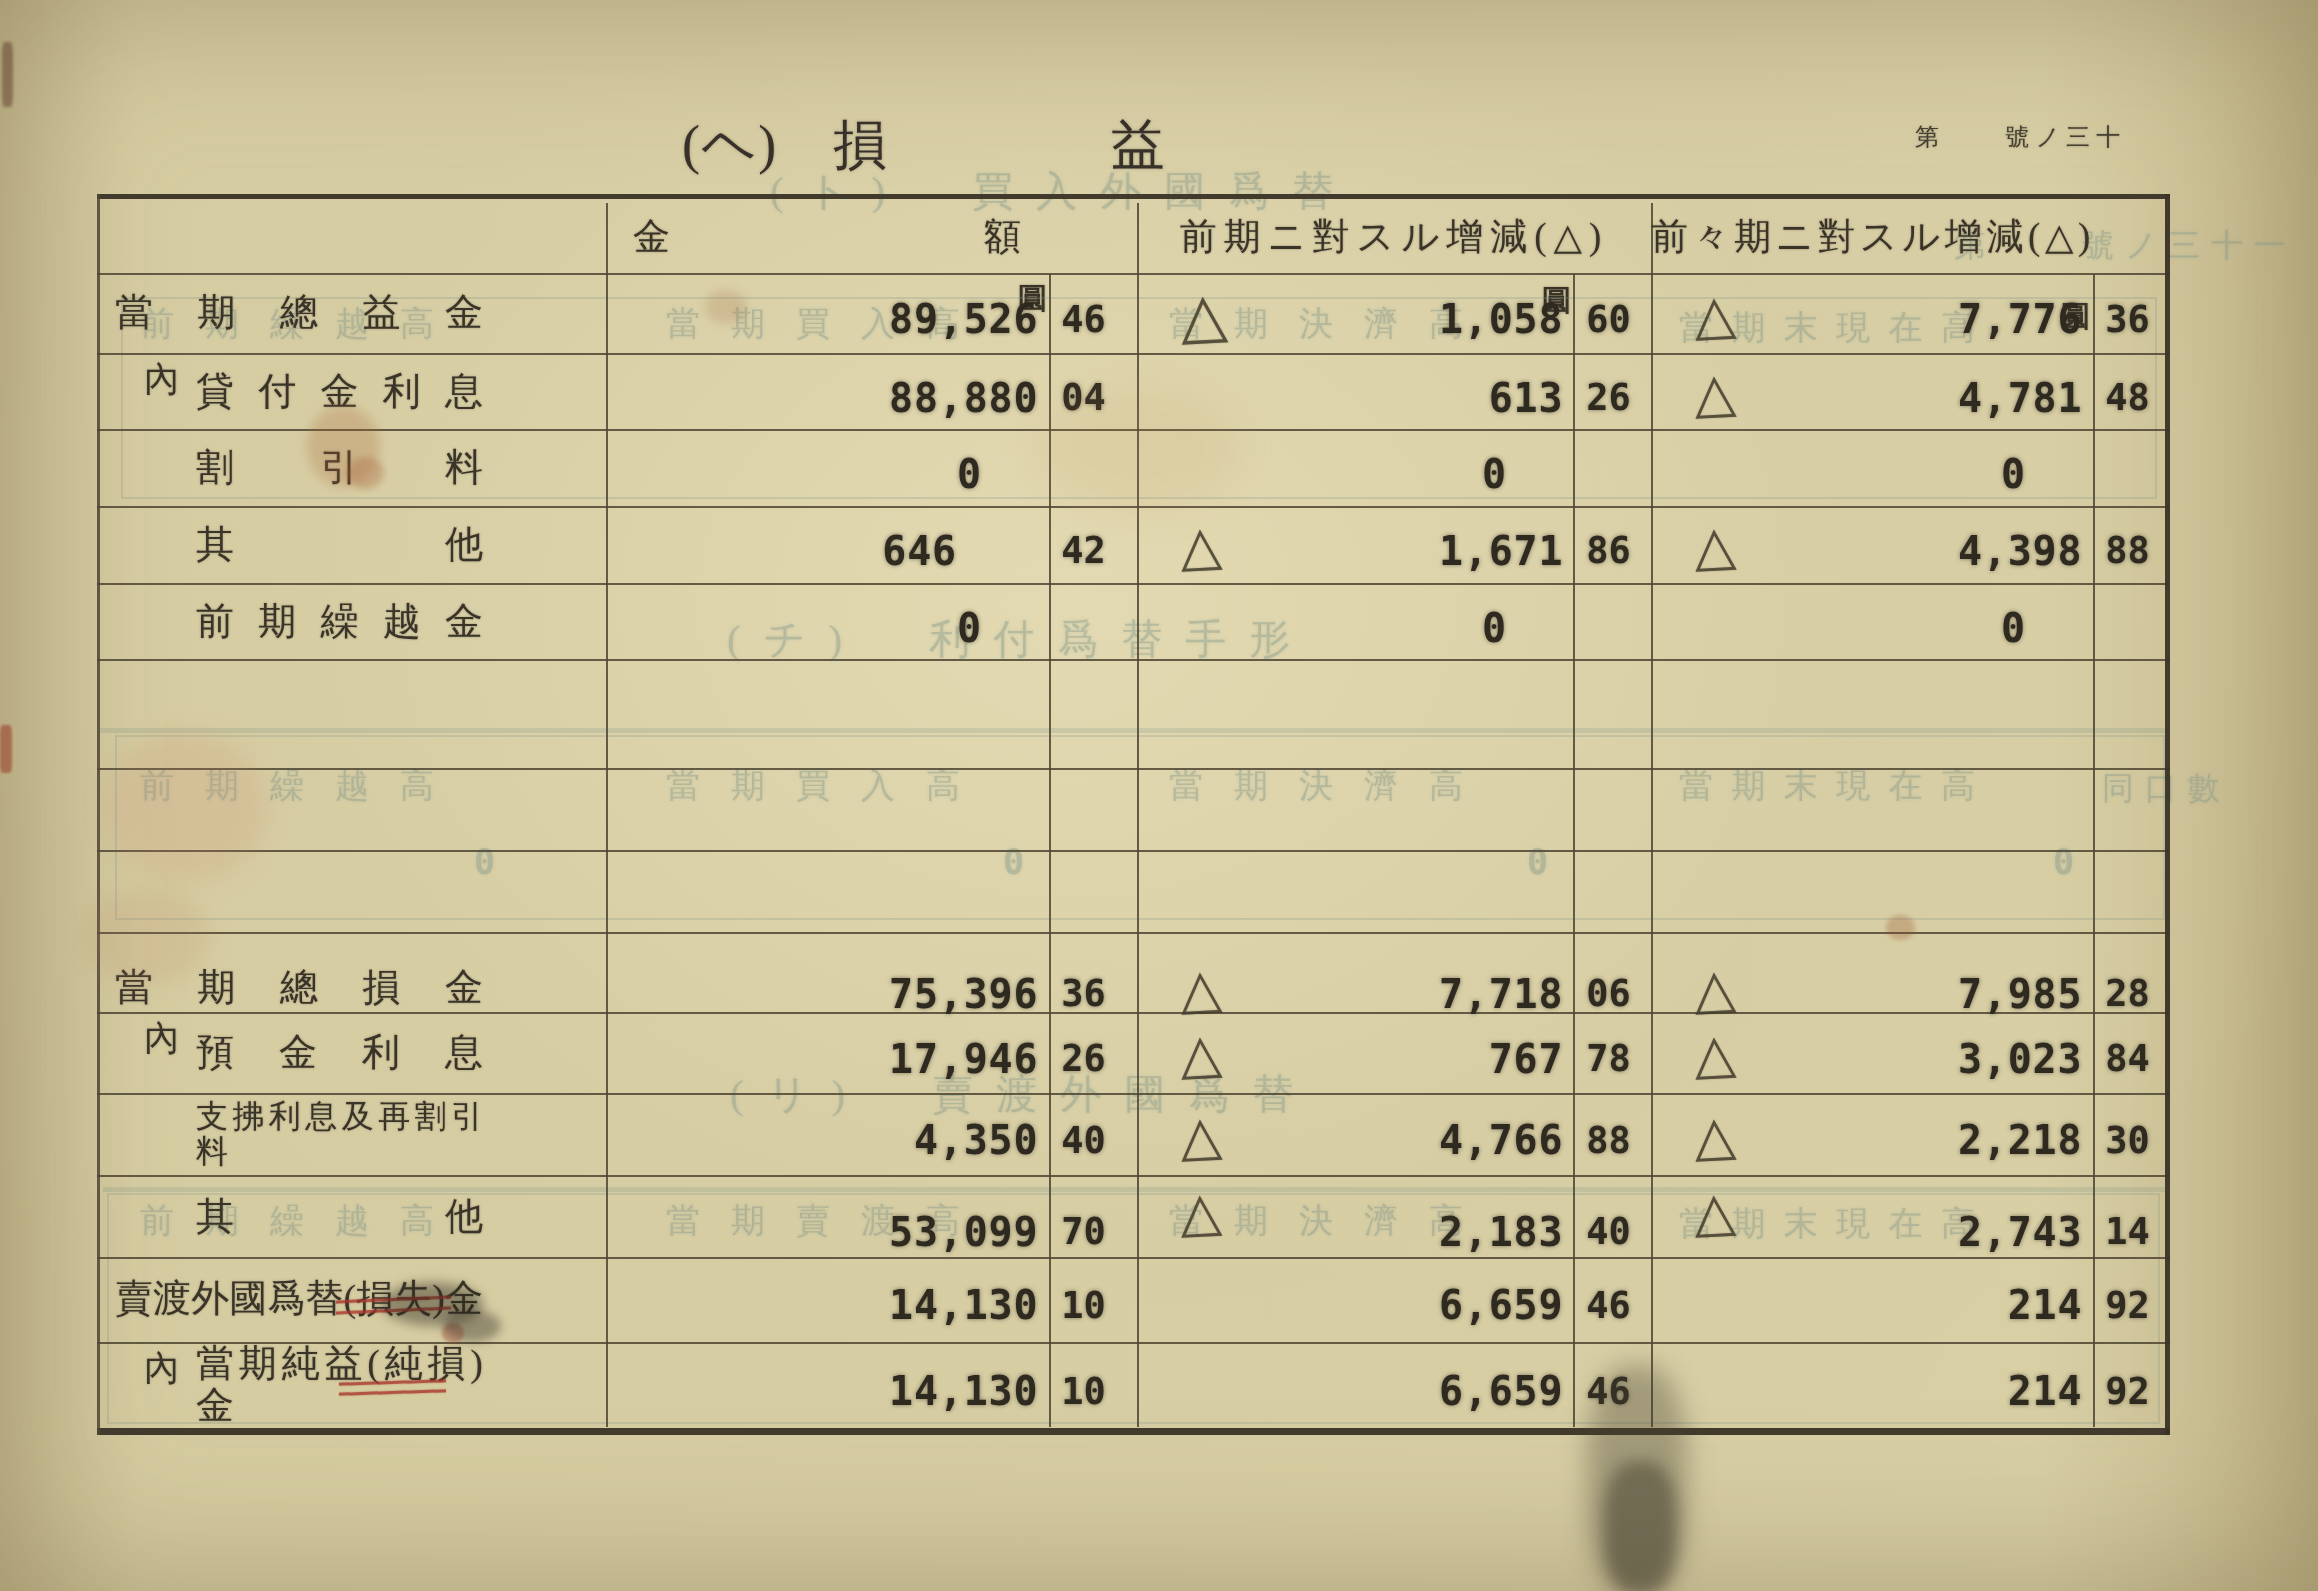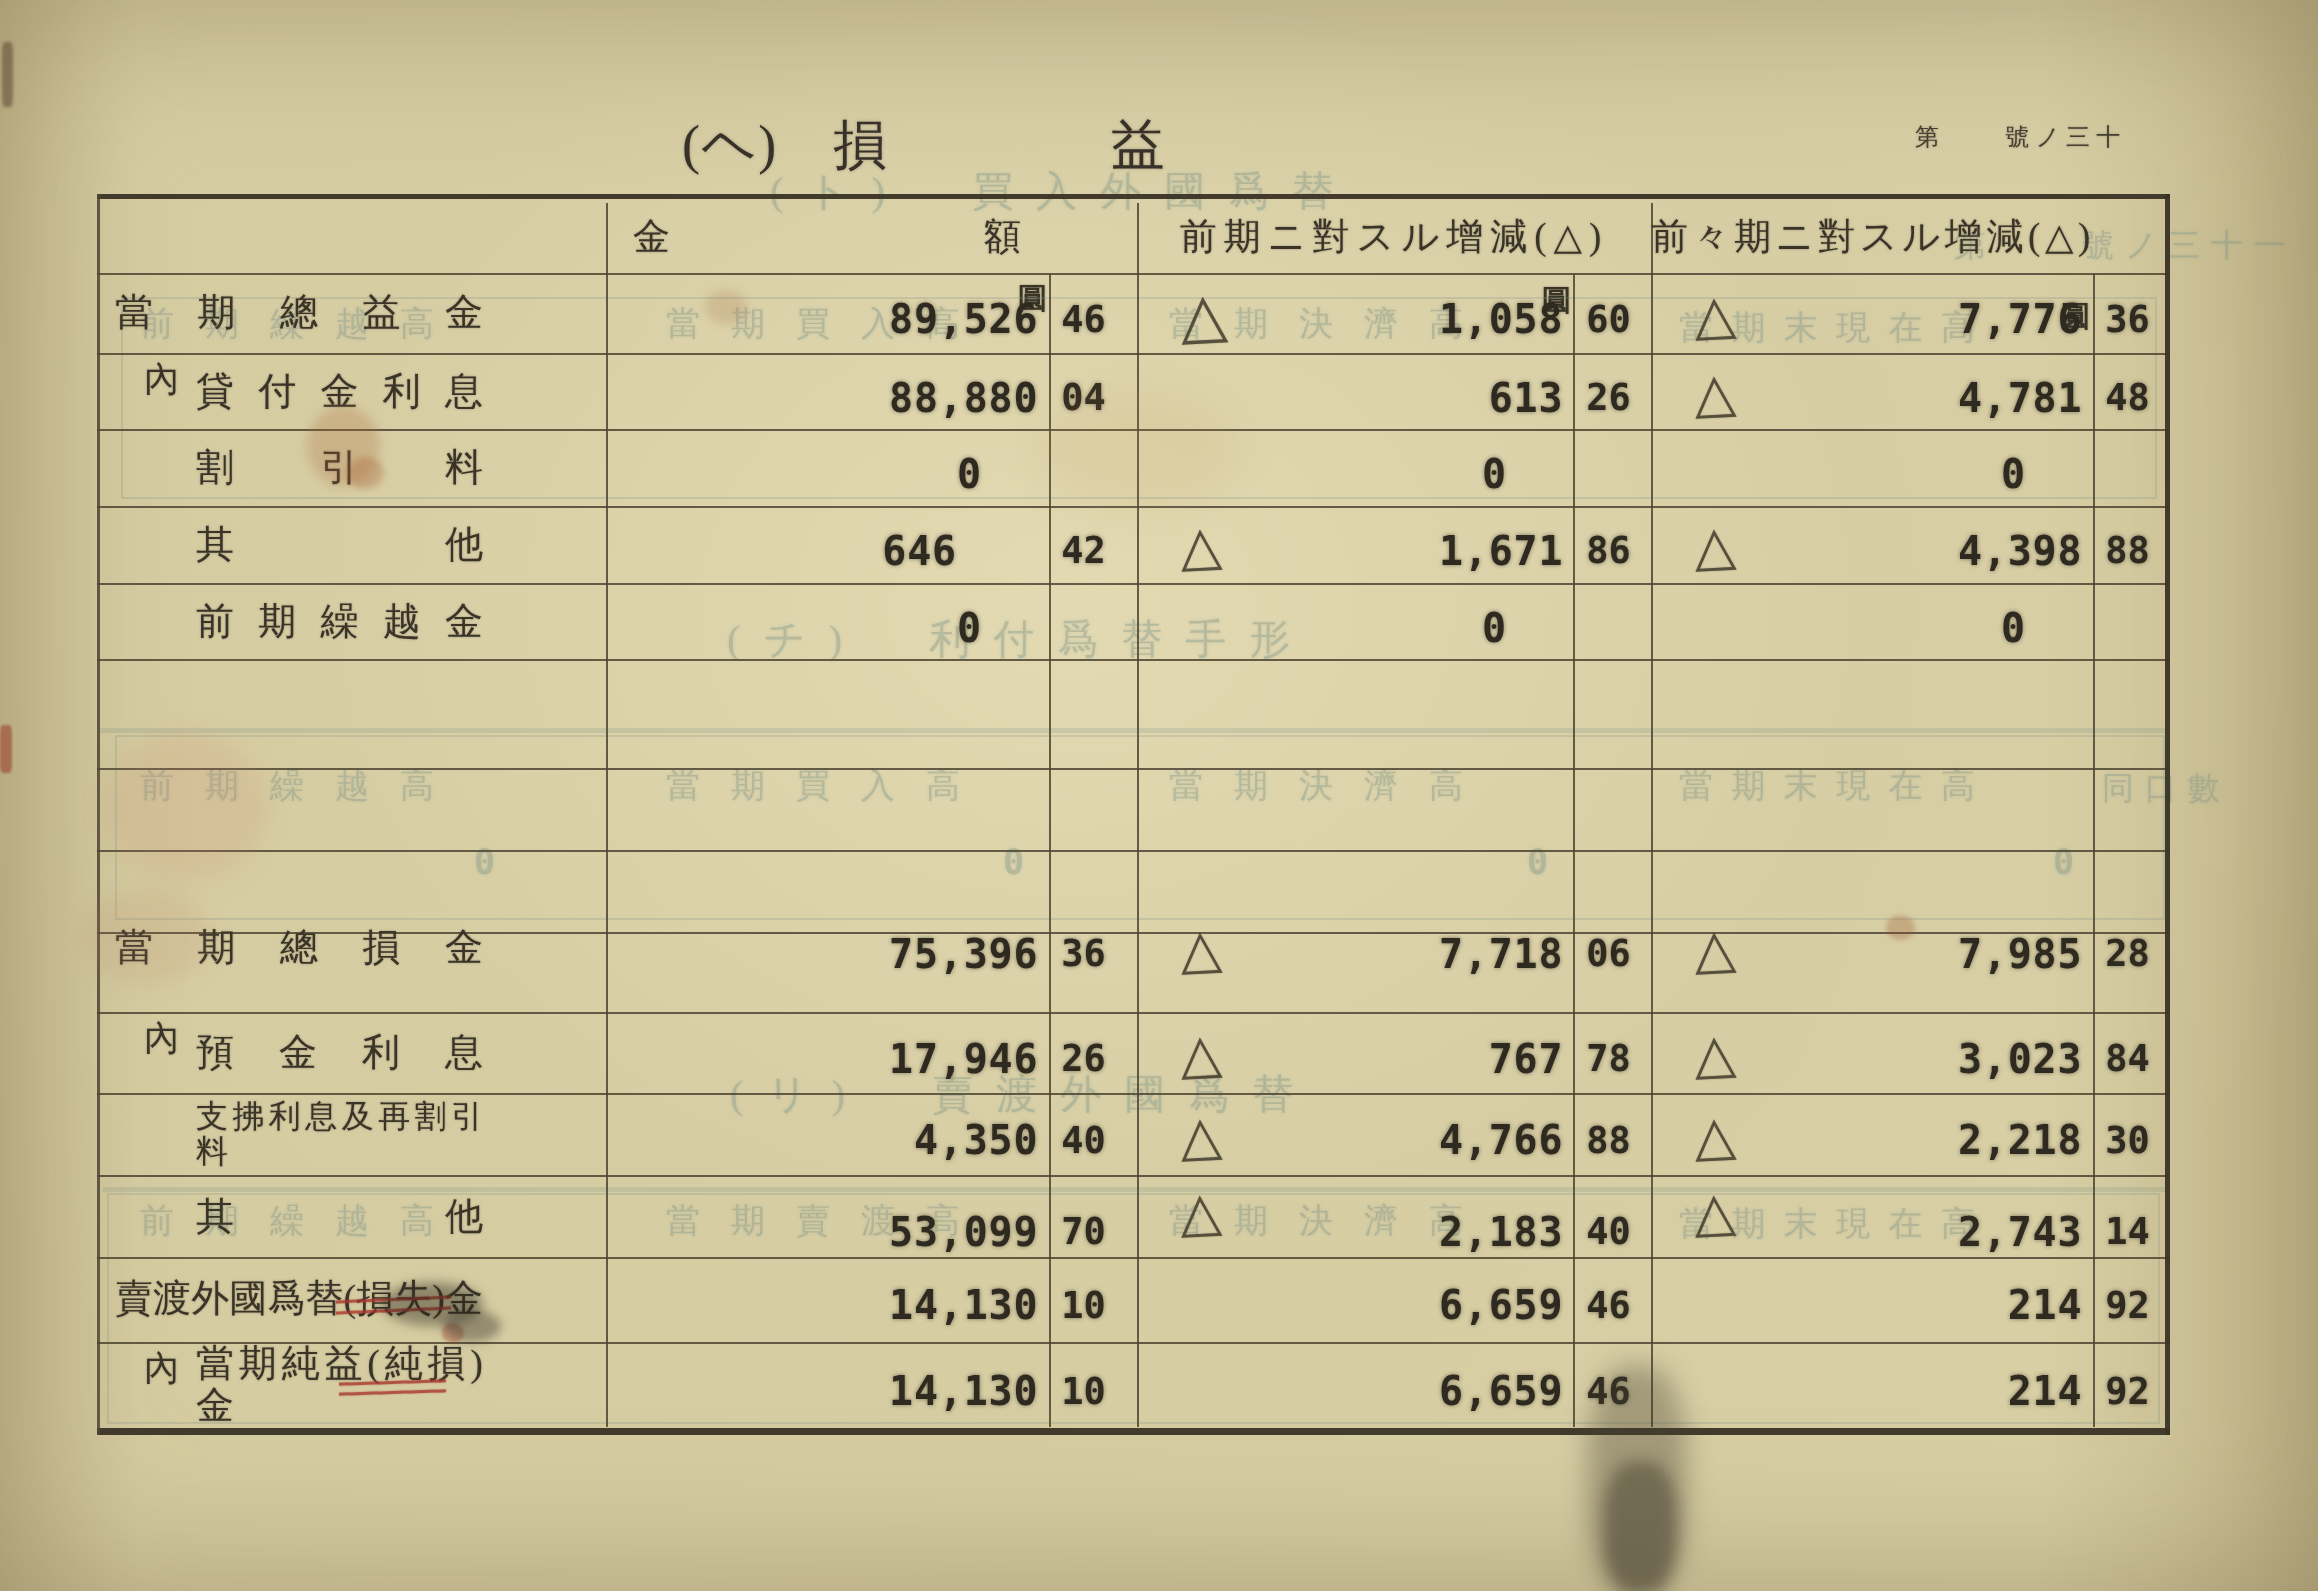--- a/index.html
+++ b/index.html
@@ -249,21 +249,21 @@
         <span class="main">0</span>
         <span class="sen"></span>
       </div>
     <div class="cell amt c3">
         <span class="tri"></span>
         <span class="main">0</span>
         <span class="sen"></span>
       </div>
   </div>
 
-  <div class="row" style="top:912px;height:71px;">
+  <div class="row" style="top:952px;height:71px;">
     <div class="cell cell-label">
         <span class="lbl">當期總損金</span>
       </div>
     <div class="cell amt c1">
         <span class="tri"></span>
         <span class="main">75,396</span>
         <span class="sen">36</span>
       </div>
     <div class="cell amt c2">
         <span class="tri">△</span>

